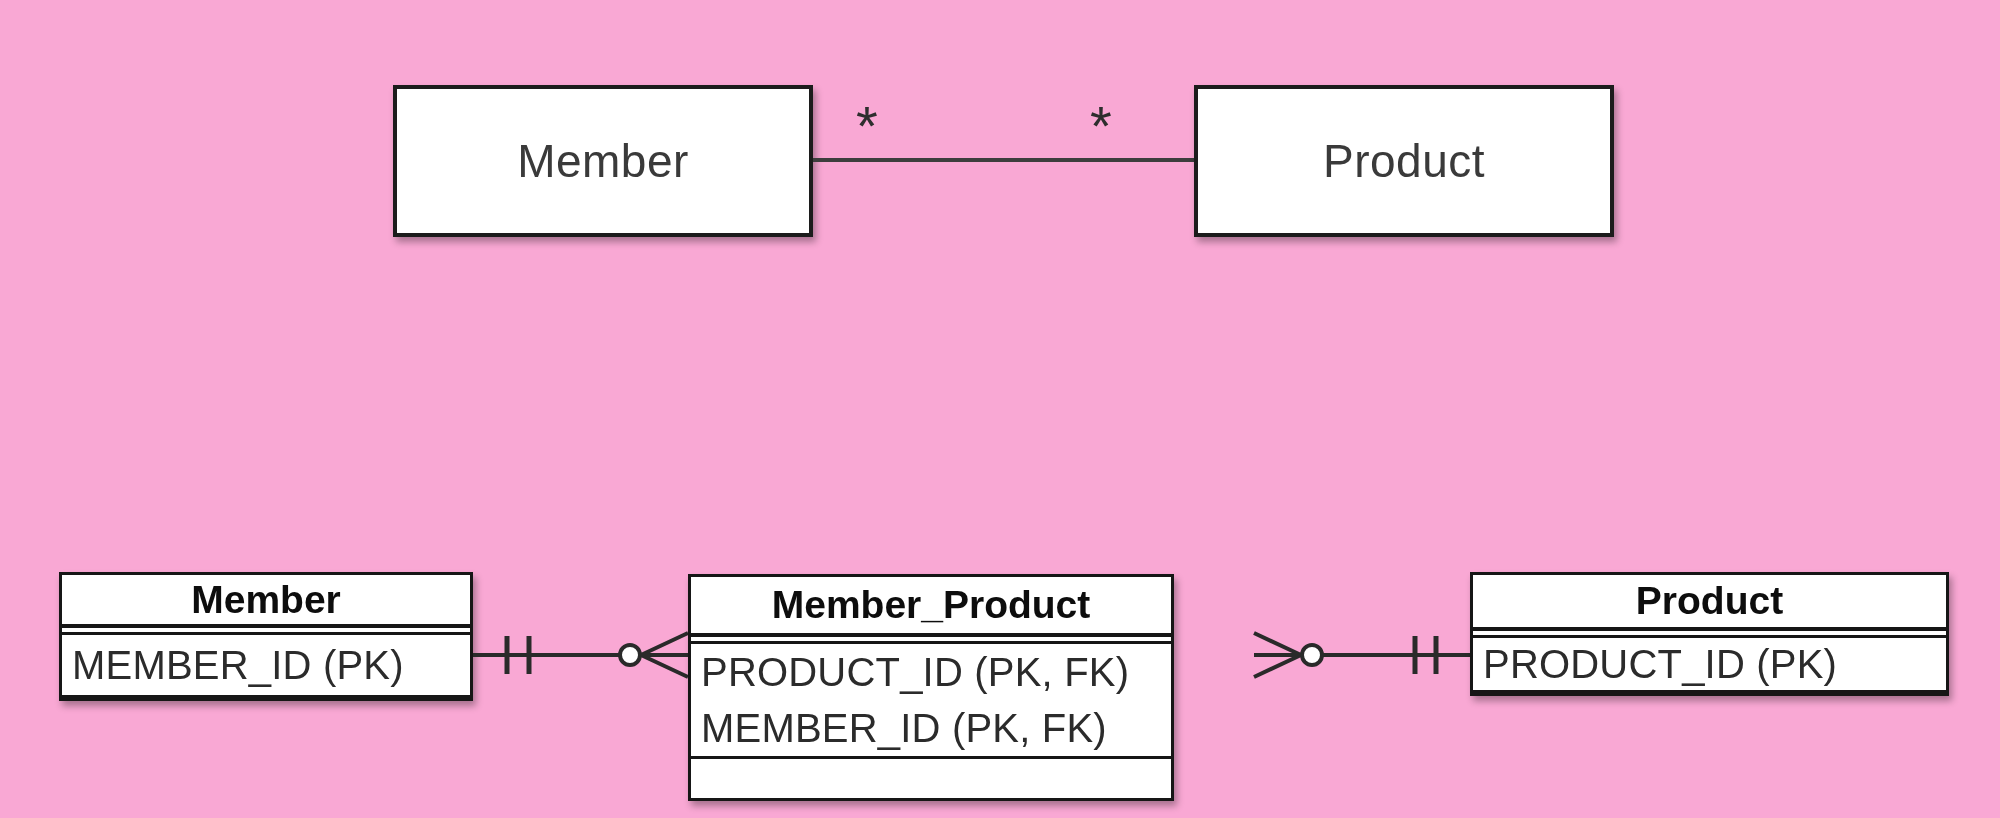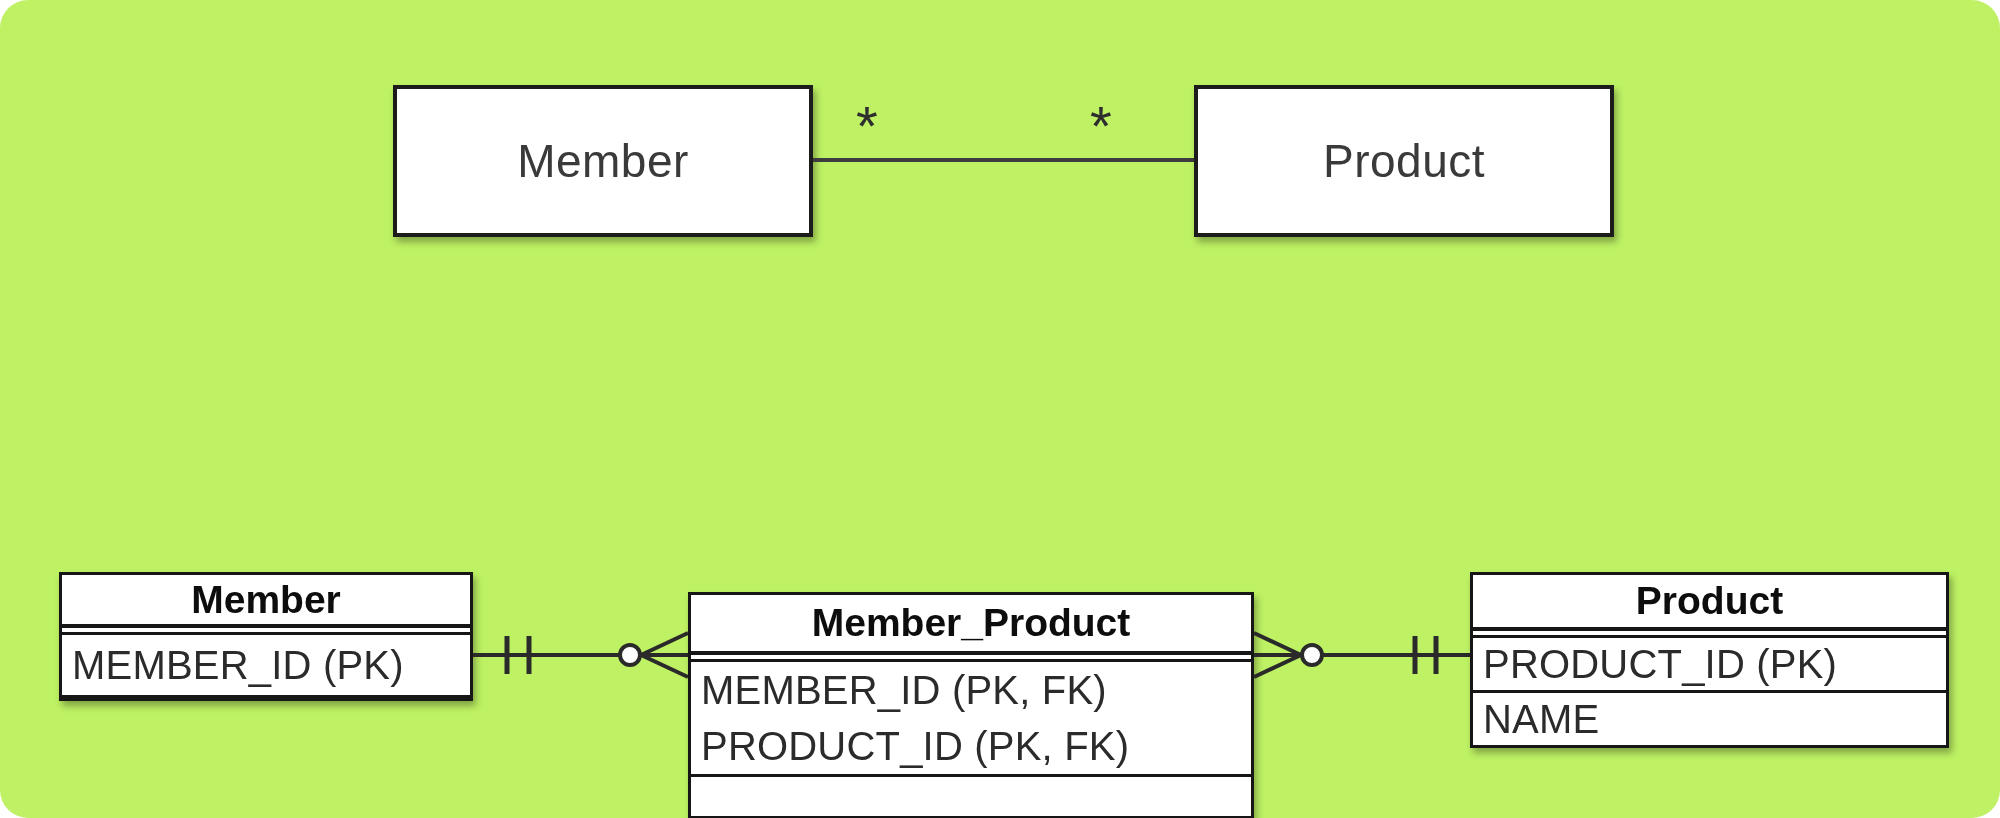--- a/index.html
+++ b/index.html
@@ -1,23 +1,22 @@
 <!DOCTYPE html>
 <html><head>
 <meta charset="utf-8">
 <style>
   html, body { margin: 0; padding: 0; background: #ffffff; }
   #canvas {
     position: relative;
     width: 2000px;
     height: 818px;
-    background: #bef264;
+    background: #f9a8d4;
     font-family: "Liberation Sans", sans-serif;
     overflow: hidden;
-    border-radius: 28px;
   }
 
   
   .class-box {
     position: absolute;
     width: 420px;
     height: 152px;
     background: #ffffff;
     border: 4px solid #1c1c1c;
     box-sizing: border-box;
@@ -81,21 +80,21 @@
     padding-left: 10px;
     font-size: 40px;
     color: #2b2b2b;
     letter-spacing: 0.2px;
     white-space: nowrap;
   }
   #table-member          { left: 59px;  top: 572px; width: 414px; }
   #table-member .er-header { height: 49px; }
   #table-member .er-row    { height: 60px; }
 
-  #table-member-product          { left: 688px; top: 592px; width: 566px; }
+  #table-member-product          { left: 688px; top: 574px; width: 486px; }
   #table-member-product .er-header { height: 56px; }
   #table-member-product .er-row    { height: 56px; }
   #table-member-product .er-row-empty { height: 39px; }
 
   #table-product          { left: 1470px; top: 572px; width: 479px; }
   #table-product .er-header { height: 52px; }
   #table-product .er-row    { height: 52px; }
 
   .connector-svg { position: absolute; overflow: visible; }
   #connector-left  { left: 473px;  top: 615px; }
@@ -130,35 +129,34 @@
     <line x1="0" y1="40" x2="215" y2="40" stroke="#2a2a2a" stroke-width="4"></line>
     <line x1="34" y1="21" x2="34" y2="59" stroke="#2a2a2a" stroke-width="5"></line>
     <line x1="56" y1="21" x2="56" y2="59" stroke="#2a2a2a" stroke-width="5"></line>
     <circle cx="157" cy="40" r="10" fill="#ffffff" stroke="#2a2a2a" stroke-width="4"></circle>
     <path d="M 168 40 L 215 18 M 168 40 L 215 40 M 168 40 L 215 62" fill="none" stroke="#2a2a2a" stroke-width="4"></path>
   </svg>
 
   <div class="er-table" id="table-member-product">
     <div class="er-header">Member_Product</div>
     <div class="double-rule"></div>
+    <div class="er-row">PRODUCT_ID (PK, FK)</div>
     <div class="er-row">MEMBER_ID (PK, FK)</div>
-    <div class="er-row">PRODUCT_ID (PK, FK)</div>
     <div class="single-rule"></div>
     <div class="er-row er-row-empty"></div>
   </div>
 
   <svg class="connector-svg" id="connector-right" width="216" height="80">
     <line x1="0" y1="40" x2="216" y2="40" stroke="#2a2a2a" stroke-width="4"></line>
     <path d="M 47 40 L 0 18 M 47 40 L 0 40 M 47 40 L 0 62" fill="none" stroke="#2a2a2a" stroke-width="4"></path>
     <circle cx="58" cy="40" r="10" fill="#ffffff" stroke="#2a2a2a" stroke-width="4"></circle>
     <line x1="161" y1="21" x2="161" y2="59" stroke="#2a2a2a" stroke-width="5"></line>
     <line x1="182" y1="21" x2="182" y2="59" stroke="#2a2a2a" stroke-width="5"></line>
   </svg>
 
   <div class="er-table" id="table-product">
     <div class="er-header">Product</div>
     <div class="double-rule"></div>
     <div class="er-row">PRODUCT_ID (PK)</div>
     <div class="single-rule"></div>
-    <div class="er-row">NAME</div>
   </div>
 
 </div>
 
 </body></html>

